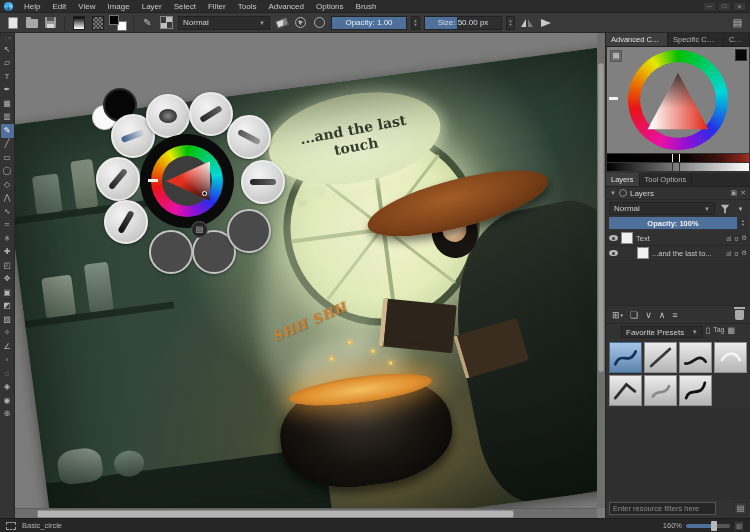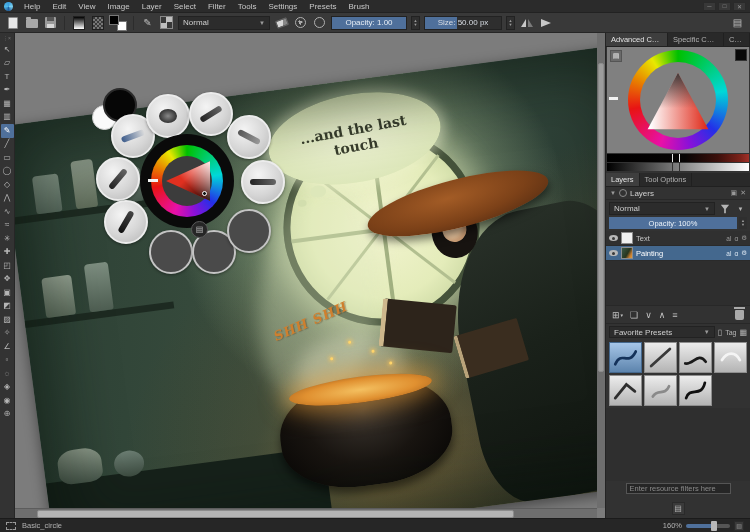--- a/index.html
+++ b/index.html
@@ -190,21 +190,21 @@
   .acs-bar.b1 { background:linear-gradient(to right, #000 0%, #070404 55%, #3c100c 78%, #7c221a 94%, #a03028 100%); }
   .acs-bar.b2 { background:linear-gradient(to right, #000, #fff); }
   .acs-bar .tick { position:absolute; top:0; width:1px; height:100%; background:#e8e8e8; }
 
   #layers-docker { display:flex; flex-direction:column; }
   .blend-row { display:flex; align-items:center; gap:3px; padding:2px 3px; }
   .blend-row .combo { flex:1; height:13px; }
   .fbtn { width:13px; height:13px; display:flex; align-items:center; justify-content:center; color:#b5b5b5; }
   .opacity-row { display:flex; align-items:center; padding:0 3px 2px 3px; gap:2px; }
   .opacity-bar { flex:1; height:12px; background:#4f709b; color:#eaf1f8; display:flex;
-    align-items:center; justify-content:center; font-size:7.5px; }
+    align-items:center; justify-content:center; font-size:7.5px;font-weight:bold; }
   .ministep { width:8px; height:12px; background:#2f2f2f; color:#9a9a9a; font-size:4px; line-height:4px;
     display:flex; flex-direction:column; align-items:center; justify-content:center; }
   #layer-list { background:#303030; }
   .layer-row { height:15px; display:flex; align-items:center; gap:3px; padding:0 3px; border-bottom:1px solid #2a2a2a; }
   .layer-row.selected { background:#44688e; color:#fff; }
   .layer-row.indent .thumb { margin-left:16px; }
   .eye { width:9px; height:6px; background:#b8b8b8; border-radius:50%; position:relative; flex:0 0 9px; }
   .eye::after { content:""; position:absolute; left:3px; top:1.5px; width:3px; height:3px; border-radius:50%; background:#3a3a3a; }
   .thumb { width:12px; height:12px; background:#f0f0f0; border:1px solid #8c8c8c; flex:0 0 12px; }
   .thumb.painting { background:linear-gradient(120deg, #3a5a48 0%, #27351f 55%, #c27a30 80%, #e0a040 100%); }
@@ -212,29 +212,29 @@
   .licon { font-size:6.5px; color:#9a9a9a; flex:0 0 auto; }
   .layer-row.selected .licon { color:#d8e4f0; }
   #layer-empty { flex:0 0 44px; background:#2e2e2e; }
   .layer-btns { height:19px; display:flex; align-items:center; gap:7px; padding:0 6px; background:#323232;
     border-top:1px solid #282828; border-bottom:1px solid #282828; color:#c2c2c2; }
   .lb { font-size:9px; display:flex; align-items:center; }
   .lb .small { font-size:5px; margin-left:1px; }
   .lb-trash { margin-left:auto; width:9px; height:10px; background:#aaa; border-radius:1px 1px 2px 2px; position:relative; }
   .lb-trash::before { content:""; position:absolute; top:-3px; left:-1px; width:11px; height:2px; background:#aaa; }
 
-  .fav-row { display:flex; align-items:center; gap:3px; padding:2px 3px; }
+  .fav-row { display:flex; align-items:flex-start; gap:3px; padding:2px 15px; }
   .fav-row .combo { flex:1; height:12px; }
   .fav-ic { color:#b5b5b5; font-size:8px; }
   #brush-preset-grid { display:grid; grid-template-columns:repeat(4,1fr); gap:2px; padding:2px 3px; }
   .pcell { height:31px; background:linear-gradient(#ececec,#b4b4b4); border:1px solid #8e8e8e; }
   .pcell.sel { background:linear-gradient(#a6c6e8,#5d84ad); border-color:#44688e; }
   .pcell svg { width:100%; height:100%; display:block; }
   #bp-empty { flex:1; background:#2f2f2f; }
-  .filter-row { display:flex; align-items:center; gap:8px; padding:2px 3px 3px 3px;flex-direction:column; }
+  .filter-row { display:flex; align-items:center; gap:18px; padding:2px 3px 3px 3px; }
   .filter-input { flex:1; height:13px; background:#262626; border:1px solid #555; color:#cfcfcf;
     font-size:7.5px; padding:0 3px; font-family:"Liberation Sans", sans-serif; }
   .filter-input::placeholder { color:#8a8a8a; }
   .filter-btn { width:13px; height:13px; background:#3a3a3a; border:1px solid #2a2a2a; color:#b5b5b5;
     font-size:8px; display:flex; align-items:center; justify-content:center; }
 
   
   #statusbar { height:14px; flex:0 0 14px; background:#262626; border-top:1px solid #1b1b1b;
     display:flex; align-items:center; padding:0 6px; gap:6px; color:#b2b2b2; font-size:7.5px; position:relative; }
   .sel-icon { width:10px; height:8px; border:1px dashed #9a9a9a; }
@@ -254,22 +254,22 @@
     <span class="krita-logo"></span>
     <span style="display:flex;">
         <span class="menu-item">Help</span>
         <span class="menu-item">Edit</span>
         <span class="menu-item">View</span>
         <span class="menu-item">Image</span>
         <span class="menu-item">Layer</span>
         <span class="menu-item">Select</span>
         <span class="menu-item">Filter</span>
         <span class="menu-item">Tools</span>
-        <span class="menu-item">Settings</span>
-        <span class="menu-item">Presets</span>
+        <span class="menu-item">Advanced</span>
+        <span class="menu-item">Options</span>
         <span class="menu-item">Brush</span>
       </span>
     <span id="winctl">
       <span class="wbtn">─</span>
       <span class="wbtn">□</span>
       <span class="wbtn">✕</span>
     </span>
   </div>
 
   <div id="toolbar">
@@ -507,24 +507,24 @@
         </div>
         <div id="layer-list">
             <div class="layer-row">
               <span class="eye"></span>
               <span class="thumb white"></span>
               <span class="lname">Text</span>
               <span class="licon">al</span>
               <span class="licon">α</span>
               <span class="licon">⚙</span>
             </div>
-            <div class="layer-row selected">
+            <div class="layer-row indent">
               <span class="eye"></span>
-              <span class="thumb painting"></span>
-              <span class="lname">Painting</span>
+              <span class="thumb white"></span>
+              <span class="lname">...and the last to...</span>
               <span class="licon">al</span>
               <span class="licon">α</span>
               <span class="licon">⚙</span>
             </div>
           </div>
       </div>
       <div id="layer-empty"></div>
       <div class="layer-btns">
         <span class="lb">⊞<span class="small">▾</span></span>
         <span class="lb">❏</span>

